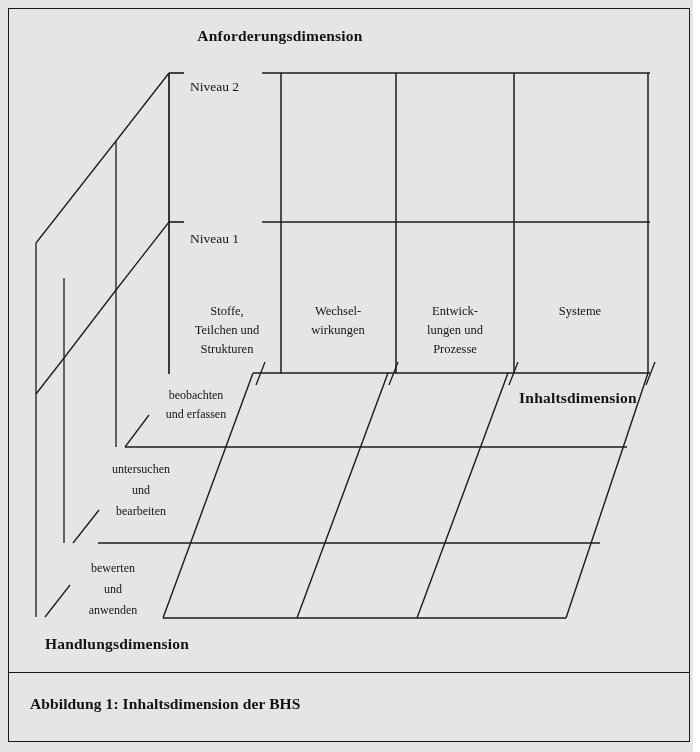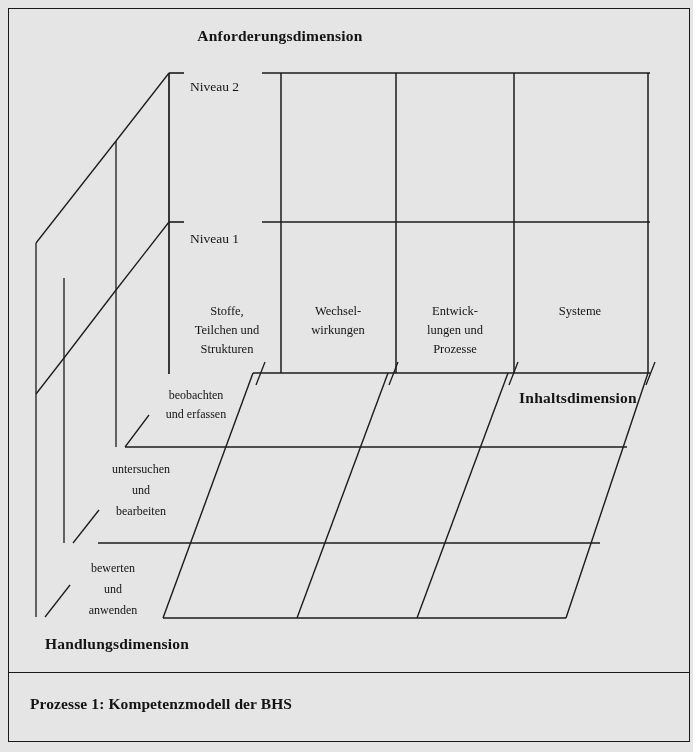--- a/index.html
+++ b/index.html
@@ -125,15 +125,15 @@
       <text class="lbl act" x="141" y="515" text-anchor="middle">bearbeiten</text>
     </g>
     <g>
       <text class="lbl act" x="113" y="572" text-anchor="middle">bewerten</text>
       <text class="lbl act" x="113" y="593" text-anchor="middle">und</text>
       <text class="lbl act" x="113" y="614" text-anchor="middle">anwenden</text>
     </g>
 
   </svg>
 
-  <div class="caption-text">Prozesse 1: Kompetenzmodell der BHS</div>
+  <div class="caption-text">Abbildung 1: Inhaltsdimension der BHS</div>
 
 </div>
 
 </body></html>

